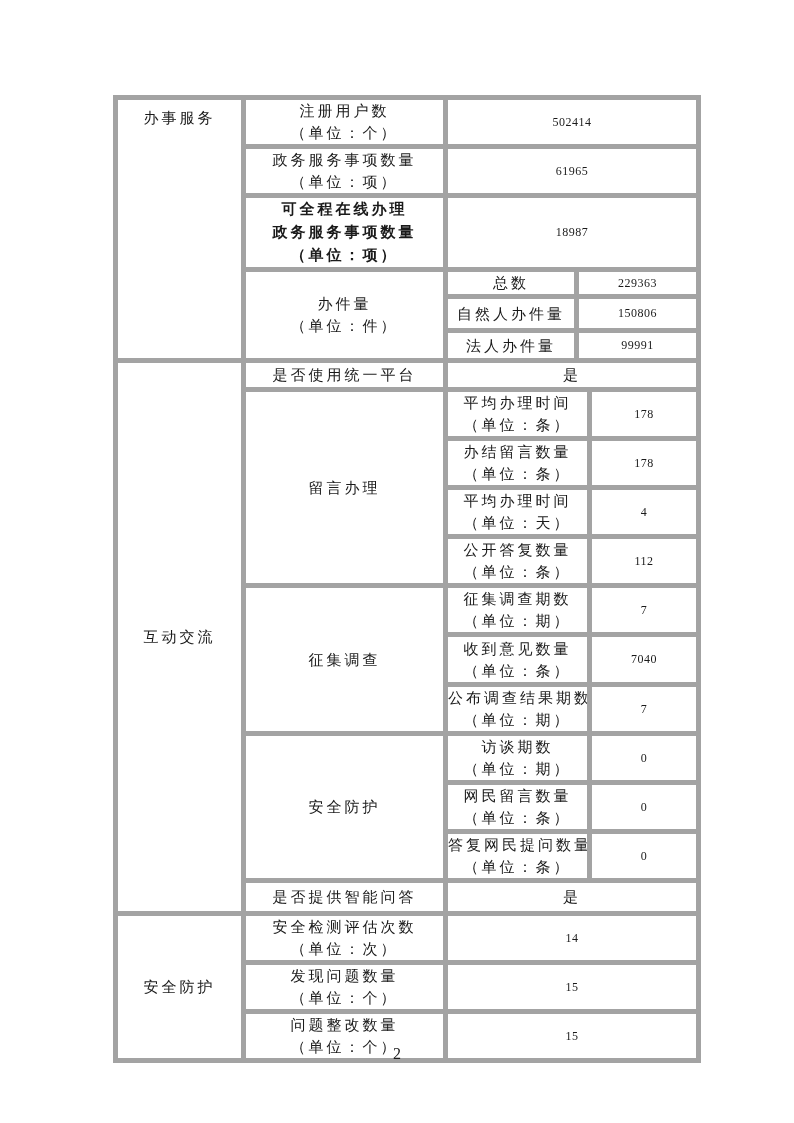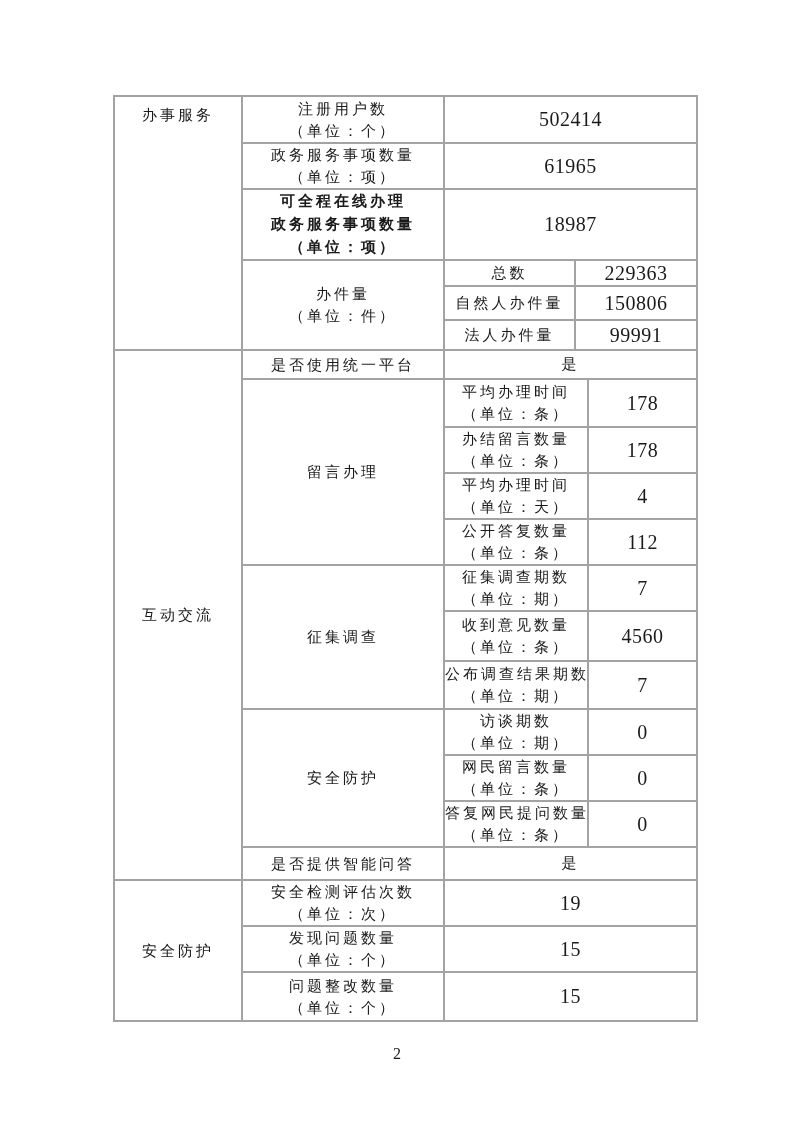--- a/index.html
+++ b/index.html
@@ -18,37 +18,37 @@
   .report-table-wrap {
     position: absolute;
     left: 113px; top: 95px;
   }
   table.report {
     border-collapse: collapse;
     table-layout: fixed;
     width: 583px;
   }
   table.report td {
-    border: 2px solid #a3a3a3;
+    border: 5px solid #a3a3a3;
     padding: 0;
     text-align: center;
     vertical-align: middle;
     overflow: hidden;
   }
   
   .zh {
     font-size: 15px;
     letter-spacing: 3px;
     line-height: 22px;
     white-space: nowrap;
   }
   .zh3 { line-height: 23px; font-weight: bold; }
   
   td.val {
-    font-size: 20px;
+    font-size: 12px;
     letter-spacing: 0.5px;
   }
   td.val.zhval {
     font-size: 15px;
     letter-spacing: 3px;
   }
   
   td.section-cell { vertical-align: middle; }
   td.section-cell.top-aligned {
     vertical-align: top;
@@ -161,21 +161,21 @@
             <div class="zh">征集调查期数</div>
             <div class="zh">（单位：期）</div>
           </td>
           <td class="val">7</td>
         </tr>
         <tr style="height:50px">
           <td colspan="2" class="zh">
             <div class="zh">收到意见数量</div>
             <div class="zh">（单位：条）</div>
           </td>
-          <td class="val">4560</td>
+          <td class="val">7040</td>
         </tr>
         <tr style="height:48px">
           <td colspan="2" class="zh">
             <div class="zh">公布调查结果期数</div>
             <div class="zh">（单位：期）</div>
           </td>
           <td class="val">7</td>
         </tr>
         <tr style="height:43px">
           <td rowspan="3" class="zh">安全防护</td>
@@ -205,21 +205,21 @@
         </tr>
 
         <tr style="height:46px">
           <td rowspan="3" class="section-cell zh">
             <span class="zh">安全防护</span>
           </td>
           <td class="zh">
             <div class="zh">安全检测评估次数</div>
             <div class="zh">（单位：次）</div>
           </td>
-          <td colspan="3" class="val">19</td>
+          <td colspan="3" class="val">14</td>
         </tr>
         <tr style="height:45px">
           <td class="zh">
             <div class="zh">发现问题数量</div>
             <div class="zh">（单位：个）</div>
           </td>
           <td colspan="3" class="val">15</td>
         </tr>
         <tr style="height:49px">
           <td class="zh">

